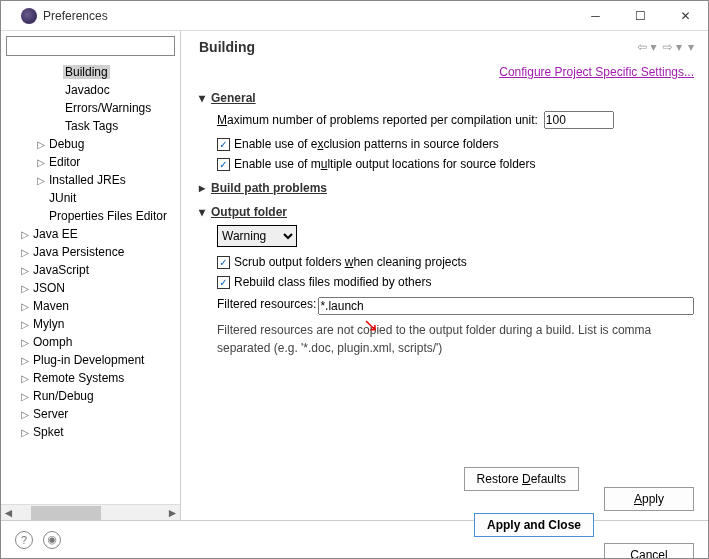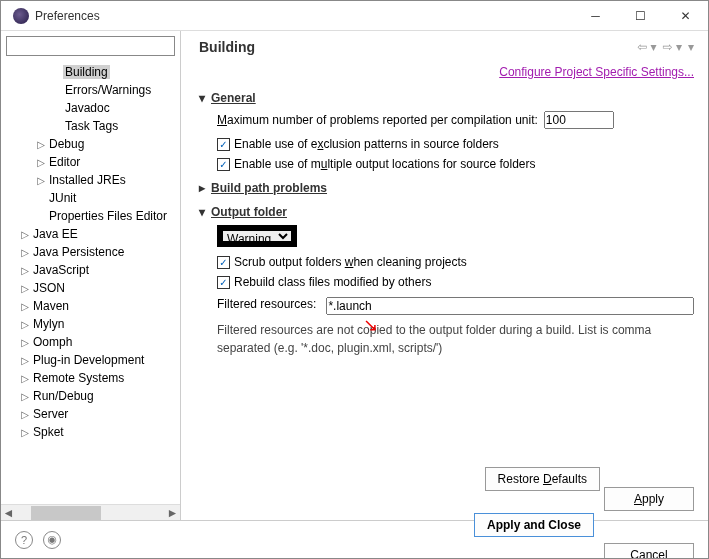--- a/index.html
+++ b/index.html
@@ -1,17 +1,17 @@
 <!DOCTYPE html>
 <html><head>
 <meta charset="utf-8">
 <style>
 * { box-sizing: border-box; margin: 0; padding: 0; font-family: "Segoe UI", Tahoma, sans-serif; font-size: 12px; }
 body { background: #fff; width: 709px; height: 559px; border: 1px solid #888; position: relative; overflow: hidden; }
-.titlebar { height: 30px; display: flex; align-items: center; padding-left: 12px; border-bottom: 1px solid #ddd; }
+.titlebar { height: 30px; display: flex; align-items: center; padding-left: 20px; border-bottom: 1px solid #ddd; }
 .titlebar .title-icon { width: 16px; height: 16px; background: radial-gradient(circle at 40% 40%, #6b5b8e 0%, #3a2e5c 70%); border-radius: 50%; margin-right: 6px; }
 .titlebar .title-text { flex: 1; font-size: 12px; color: #333; }
 .winbtn { width: 45px; height: 29px; display: flex; align-items: center; justify-content: center; color: #333; }
 .content { display: flex; height: 490px; }
 .sidebar { width: 180px; border-right: 1px solid #ccc; display: flex; flex-direction: column; }
 .filterbox { padding: 5px; }
 .filterbox input { width: 100%; height: 20px; border: 1px solid #888; padding: 0 4px; }
 .tree-wrap { flex: 1; overflow: hidden; position: relative; }
 .tree { height: 100%; overflow-y: auto; overflow-x: hidden; padding: 2px 0; }
 .tree-item { display: flex; align-items: center; height: 18px; padding-right: 2px; white-space: nowrap; cursor: default; }
@@ -33,27 +33,27 @@
 .cfg-link { text-align: right; color: #a21caf; text-decoration: underline; cursor: pointer; margin: 10px 0 12px; }
 .section-head { font-weight: bold; color: #333; margin: 10px 0 6px; display: flex; align-items: center; cursor: default; }
 .section-head .twist { display: inline-block; width: 12px; color: #333; }
 .section-head u { text-decoration: underline; }
 .row { display: flex; align-items: center; margin: 6px 0 6px 18px; }
 .row label { margin-left: 4px; }
 .maxprob-row { display: flex; align-items: center; margin: 2px 0 8px 18px; }
 .maxprob-row input { width: 70px; margin-left: 6px; }
 .check { width: 13px; height: 13px; border: 1px solid #333; display: inline-flex; align-items: center; justify-content: center; font-size: 10px; color: #005fb8; background: #fff; }
 .dup-row { display: flex; align-items: center; justify-content: space-between; margin: 6px 0 8px 18px; }
-.dup-row select { height: 22px; border: 6px solid #000000; width: 80px; }
+.dup-row select { height: 22px; border: 1px solid #000000; width: 80px; }
 .filt-row { display: flex; margin: 8px 0 6px 18px; }
-.filt-row input { flex: 1; margin-left: 10px; }
+.filt-row input { flex: 1; margin-left: 2px; }
 .hint { margin: 6px 0 0 18px; color: #444; line-height: 1.5; }
 .annot-arrow { position: absolute; color: #e00; font-size: 18px; pointer-events: none; }
 .btn { min-width: 76px; height: 24px; border: 1px solid #999; background: #fdfdfd; padding: 0 12px; cursor: default; }
-.local-btns { position: absolute; right: 14px; bottom: 10px; display: flex; gap: 4px; }
+.local-btns { position: absolute; right: 14px; bottom: 10px; display: flex; gap: 25px; }
 .footer { position: absolute; bottom: 0; left: 0; right: 0; height: 38px; border-top: 1px solid #ccc; display: flex; align-items: center; padding: 0 14px; background: #fff; }
 .footer .icons { display: flex; gap: 10px; color: #777; }
 .footer .icons span { width: 18px; height: 18px; border: 1.5px solid #888; border-radius: 50%; display: flex; align-items: center; justify-content: center; font-size: 11px; }
 .footer .spacer { flex: 1; }
 .footer .btns { display: flex; gap: 10px; }
 .footer .btn.primary { border-color: #4a90d9; font-weight: bold; }
 .underline-char { text-decoration: underline; }
 </style>
 </head>
 <body>
@@ -72,25 +72,25 @@
       <input type="text" placeholder="" style="">
     </div>
     <div class="tree-wrap">
       <div class="tree" id="tree">
           <div class="tree-item d3 selected">
             <span class="arrow"></span>
             <span class="label">Building</span>
           </div>
           <div class="tree-item d3">
             <span class="arrow"></span>
+            <span class="label">Javadoc</span>
+          </div>
+          <div class="tree-item d3">
+            <span class="arrow"></span>
             <span class="label">Errors/Warnings</span>
-          </div>
-          <div class="tree-item d3">
-            <span class="arrow"></span>
-            <span class="label">Javadoc</span>
           </div>
           <div class="tree-item d3">
             <span class="arrow"></span>
             <span class="label">Task Tags</span>
           </div>
           <div class="tree-item d2">
             <span class="arrow">▷</span>
             <span class="label">Debug</span>
           </div>
           <div class="tree-item d2">

